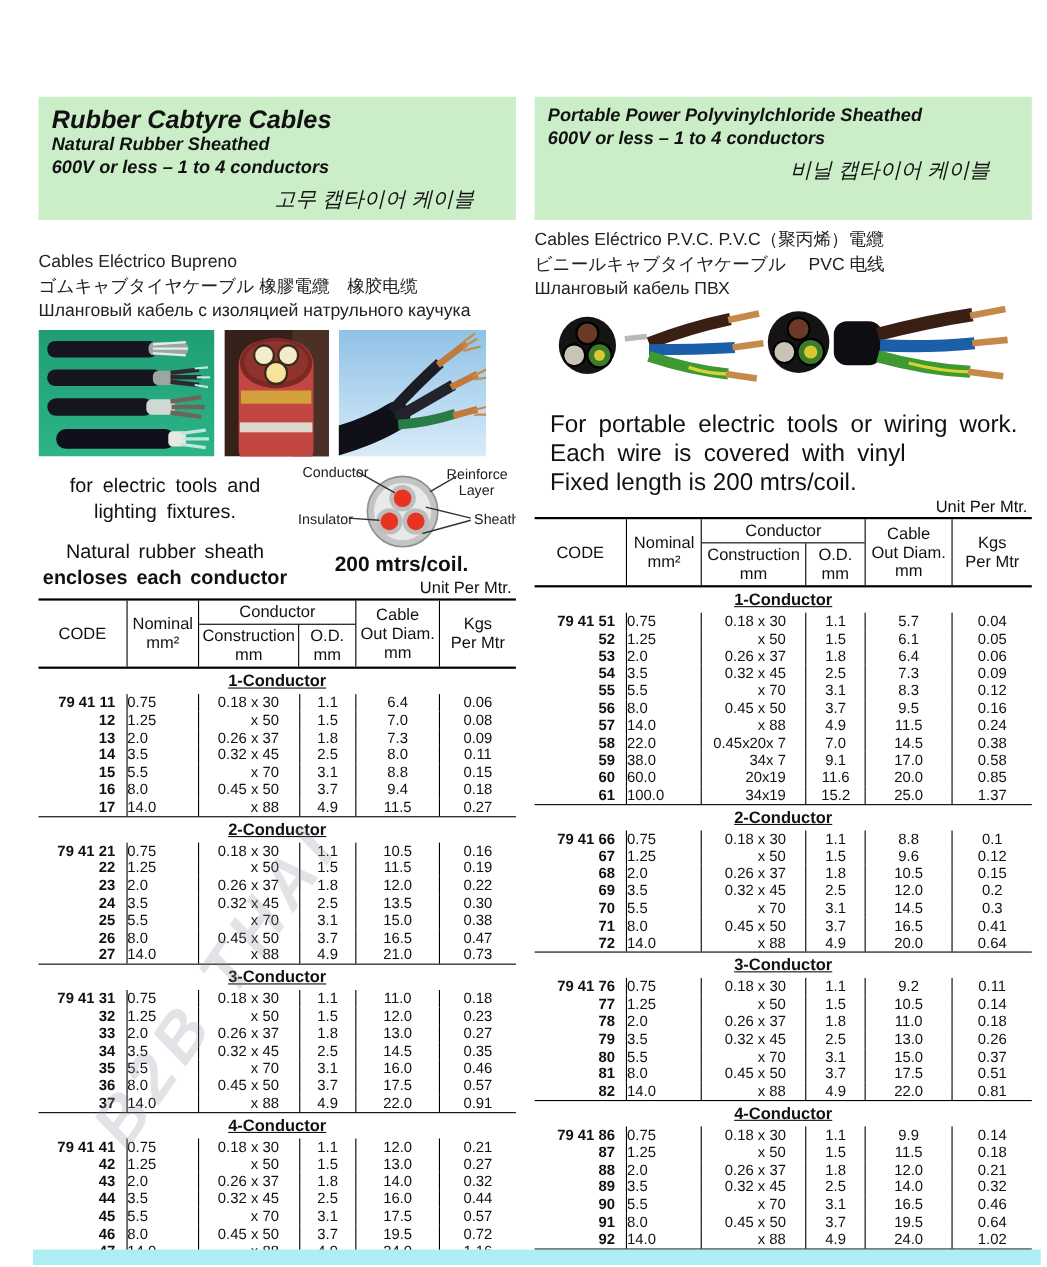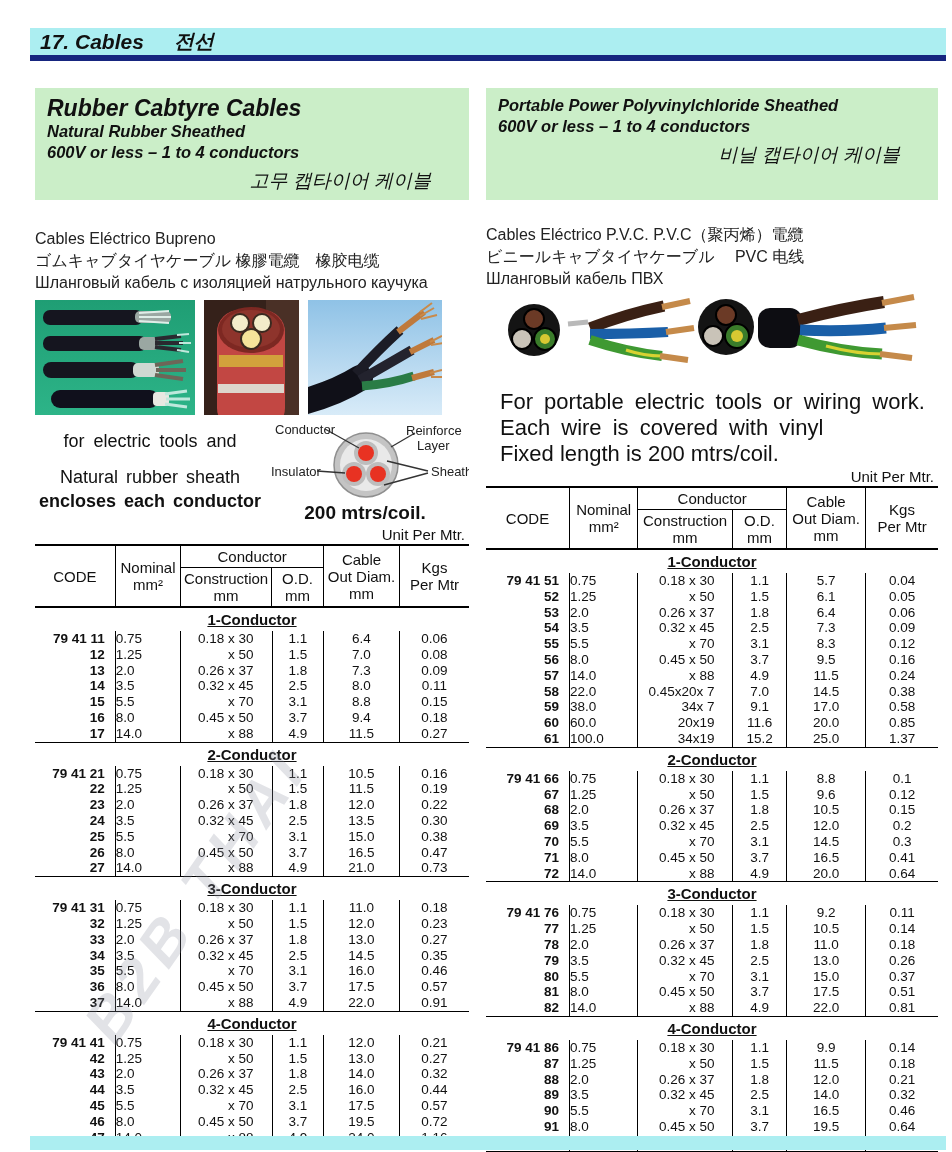--- a/index.html
+++ b/index.html
@@ -15,21 +15,21 @@
 .col{position:absolute;top:88px}
 .col.leftc{left:35px;width:434px}
 .col.rightc{left:486px;width:452px}
 
 .banner{background:#cbeec8;padding:7px 10px 5px 12px;height:112px}
 .banner .bt{font-size:23px;font-weight:bold;font-style:italic;line-height:26px}
 .banner .bl{font-size:16.5px;font-weight:bold;font-style:italic;line-height:21px}
 .banner .bk{font-size:19px;font-weight:normal;font-style:italic;text-align:right;padding-right:28px;margin-top:5px}
 
 .langs{margin-top:28px;font-size:16px;line-height:22px;color:#222}
-.rightc .langs{margin-top:24px}
+.rightc .langs{margin-top:8px}
 
 .photos{margin-top:6px;display:flex;gap:9px;height:115px}
 .photos svg{display:block}
 .rphotos{margin-top:4px;height:75px}
 
 .mid{display:flex;margin-top:6px;height:104px}
 .mid-l{width:53%;text-align:center;padding-top:8px}
 .use{font-size:18px;line-height:24px;word-spacing:4px}
 .note1{font-size:18px;line-height:24px;margin-top:12px;word-spacing:3px}
 .note2{font-size:18px;line-height:24px;font-weight:bold;word-spacing:3px}
@@ -66,24 +66,20 @@
 
 .wm{position:absolute;left:70px;top:1015px;font-size:60px;font-weight:bold;font-style:italic;letter-spacing:8px;color:rgba(140,142,158,.25);transform:rotate(-55deg);transform-origin:left top;pointer-events:none}
 
 text{font-family:"Liberation Sans",sans-serif}
 </style>
 </head>
 <body>
 
 <div class="page">
 
-  <div class="topbar">
-    <span class="t1">17. Cables</span>
-    <span class="t2">전선</span>
-  </div>
 
   <div class="col leftc">
     <div class="banner">
       <div class="bt">Rubber Cabtyre Cables</div>
       <div class="bl">Natural Rubber Sheathed</div>
       <div class="bl">600V or less – 1 to 4 conductors</div>
       <div class="bk">고무 캡타이어 케이블</div>
     </div>
 
     <div class="langs">
@@ -152,20 +148,21 @@
         <path d="M122 42 l12 -6 M123 45 l13 -2" stroke="#c98a4a" stroke-width="2" fill="none"></path>
         <path d="M54 86 Q82 84 106 76" stroke="#2a7c46" stroke-width="9" fill="none"></path>
         <path d="M104 78 L126 72" stroke="#bf7a3c" stroke-width="6" fill="none"></path>
         <path d="M122 73 l12 -3 M123 77 l12 0" stroke="#c98a4a" stroke-width="2" fill="none"></path>
       </svg>
     </div>
 
     <div class="mid">
       <div class="mid-l">
         <div class="use">for electric tools and</div>
+        <div class="use">lighting fixtures.</div>
         <div class="note1">Natural rubber sheath</div>
         <div class="note2">encloses each conductor</div>
       </div>
       <div class="mid-r">
         <svg width="204" height="104" viewBox="0 0 204 104">
           <circle cx="101" cy="44" r="32" fill="#c4c4c4" stroke="#8f8f8f" stroke-width="1.5"></circle>
           <circle cx="101" cy="44" r="26" fill="#e9e9e9"></circle>
           <g>
             <circle cx="101" cy="32" r="12" fill="#bdbdbd"></circle>
               <circle cx="101" cy="32" r="8" fill="#e83222"></circle>

